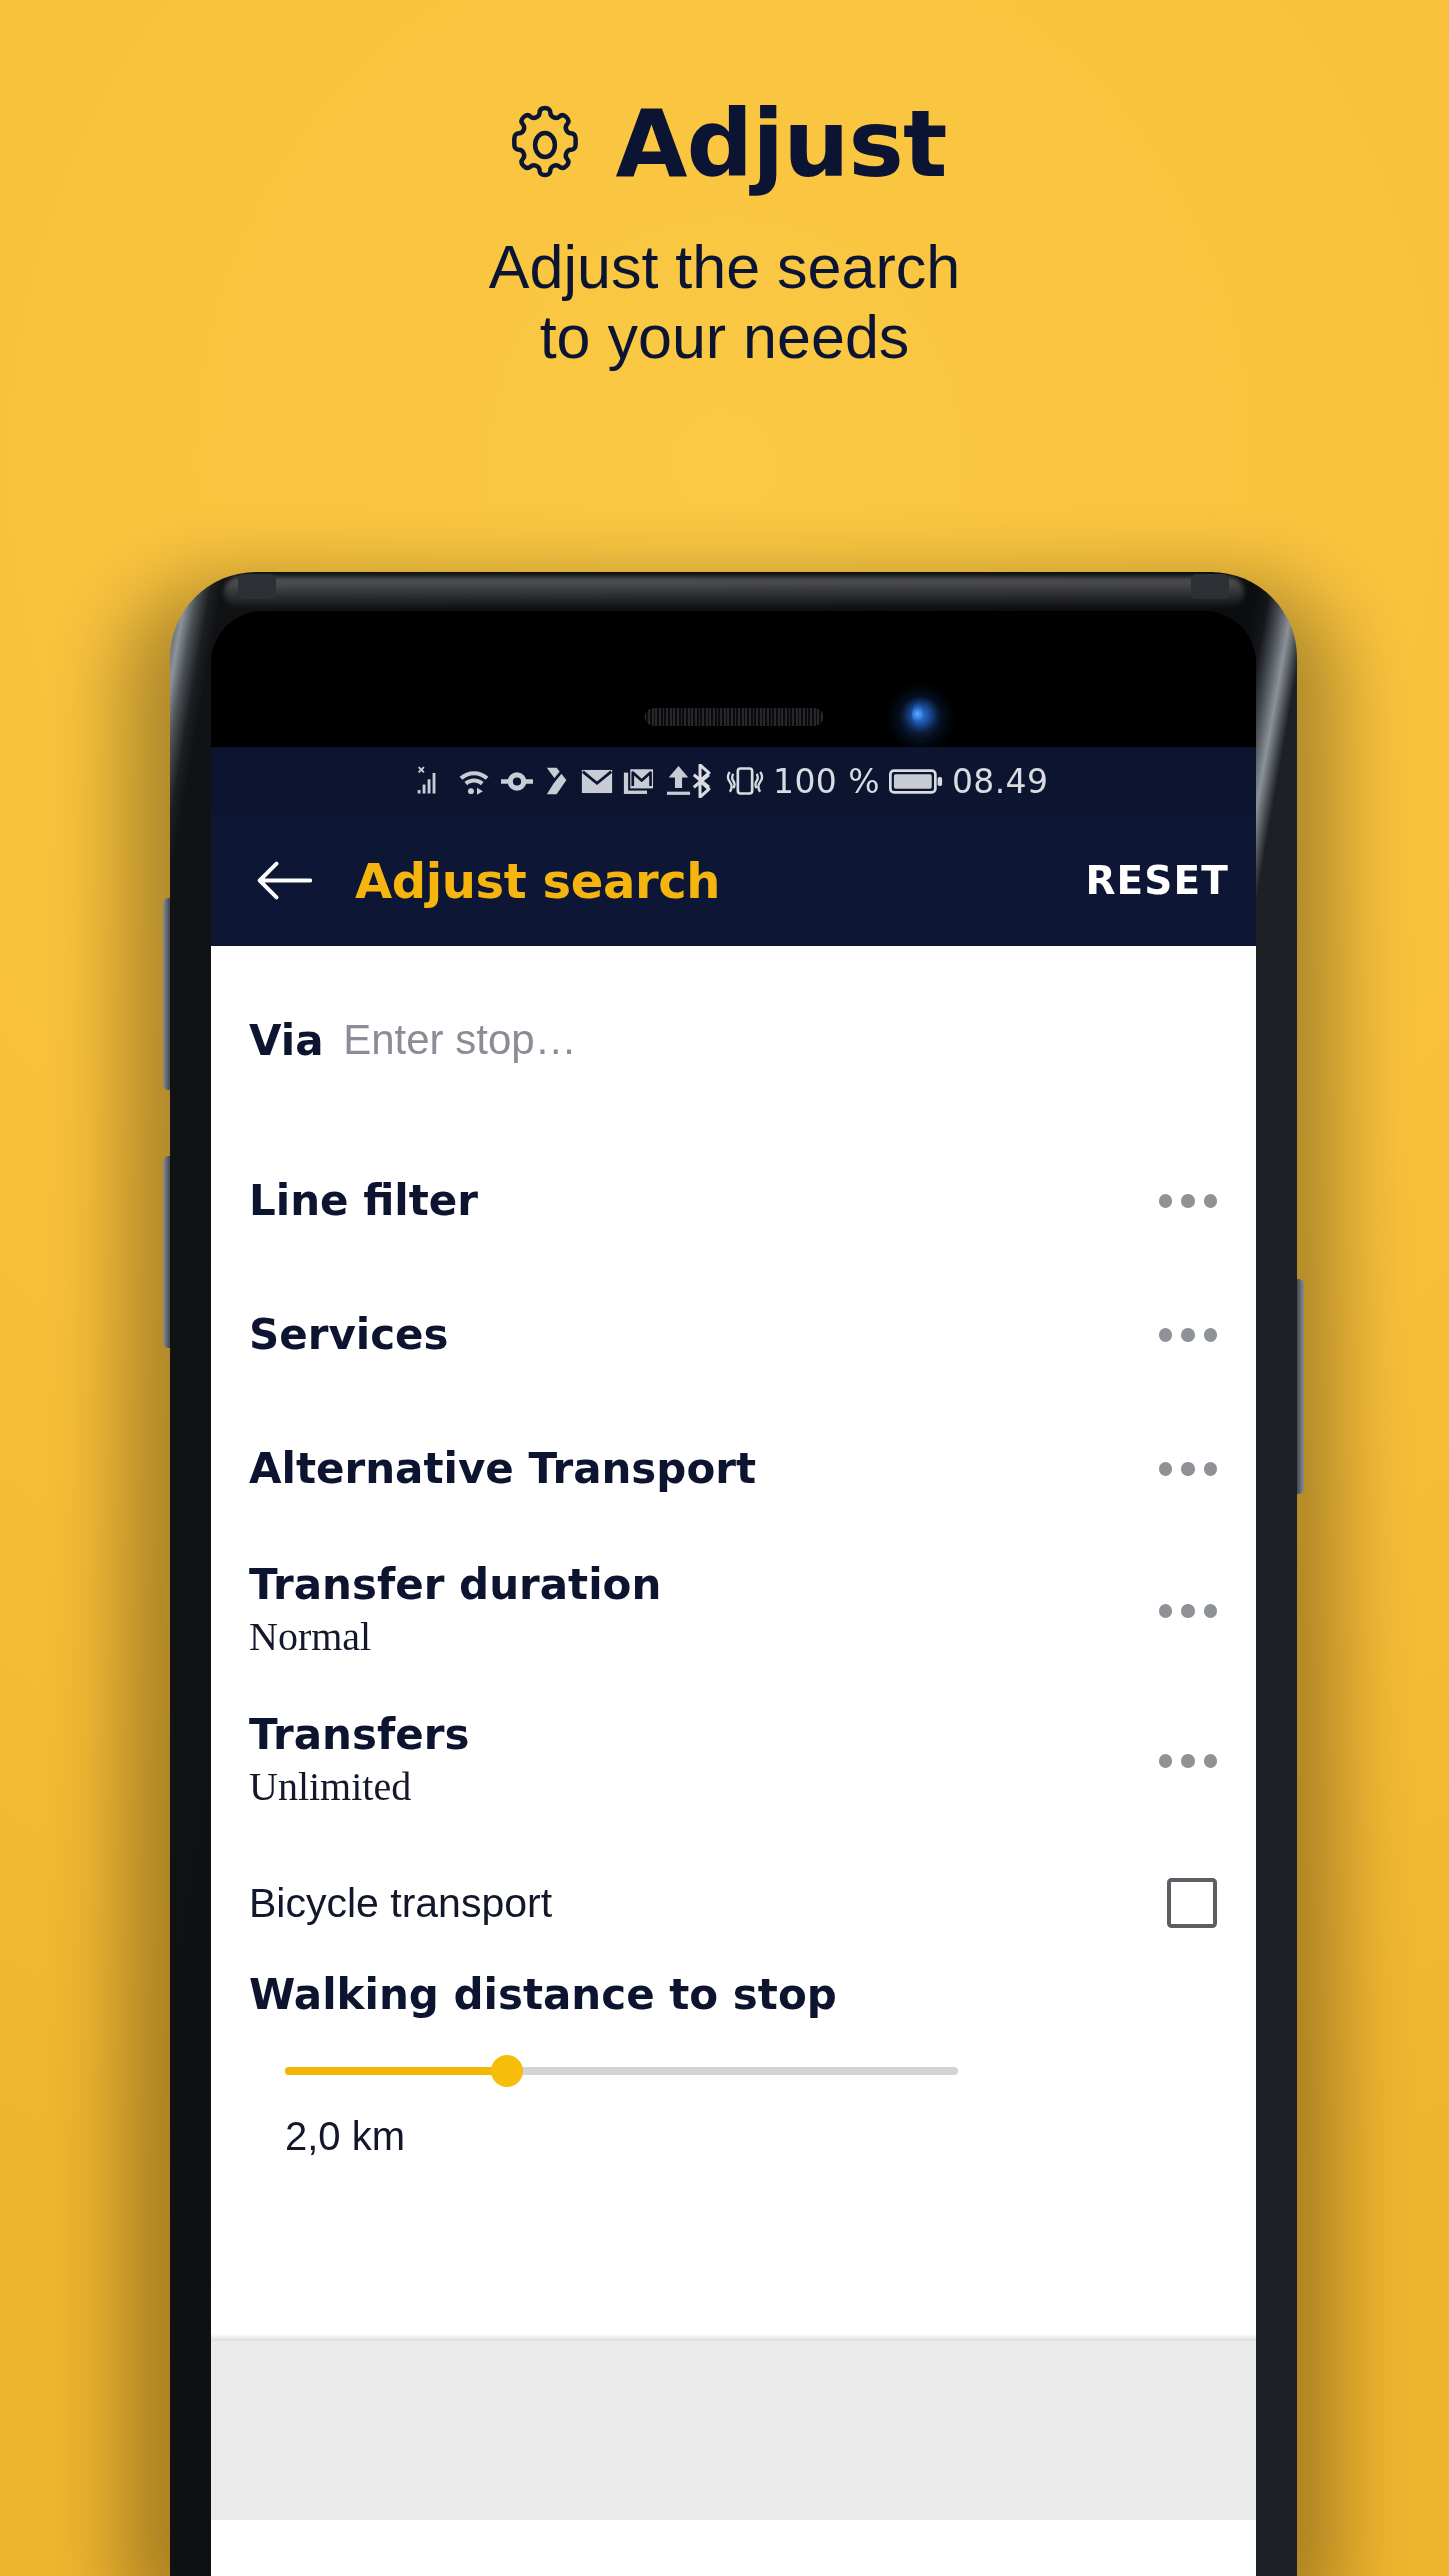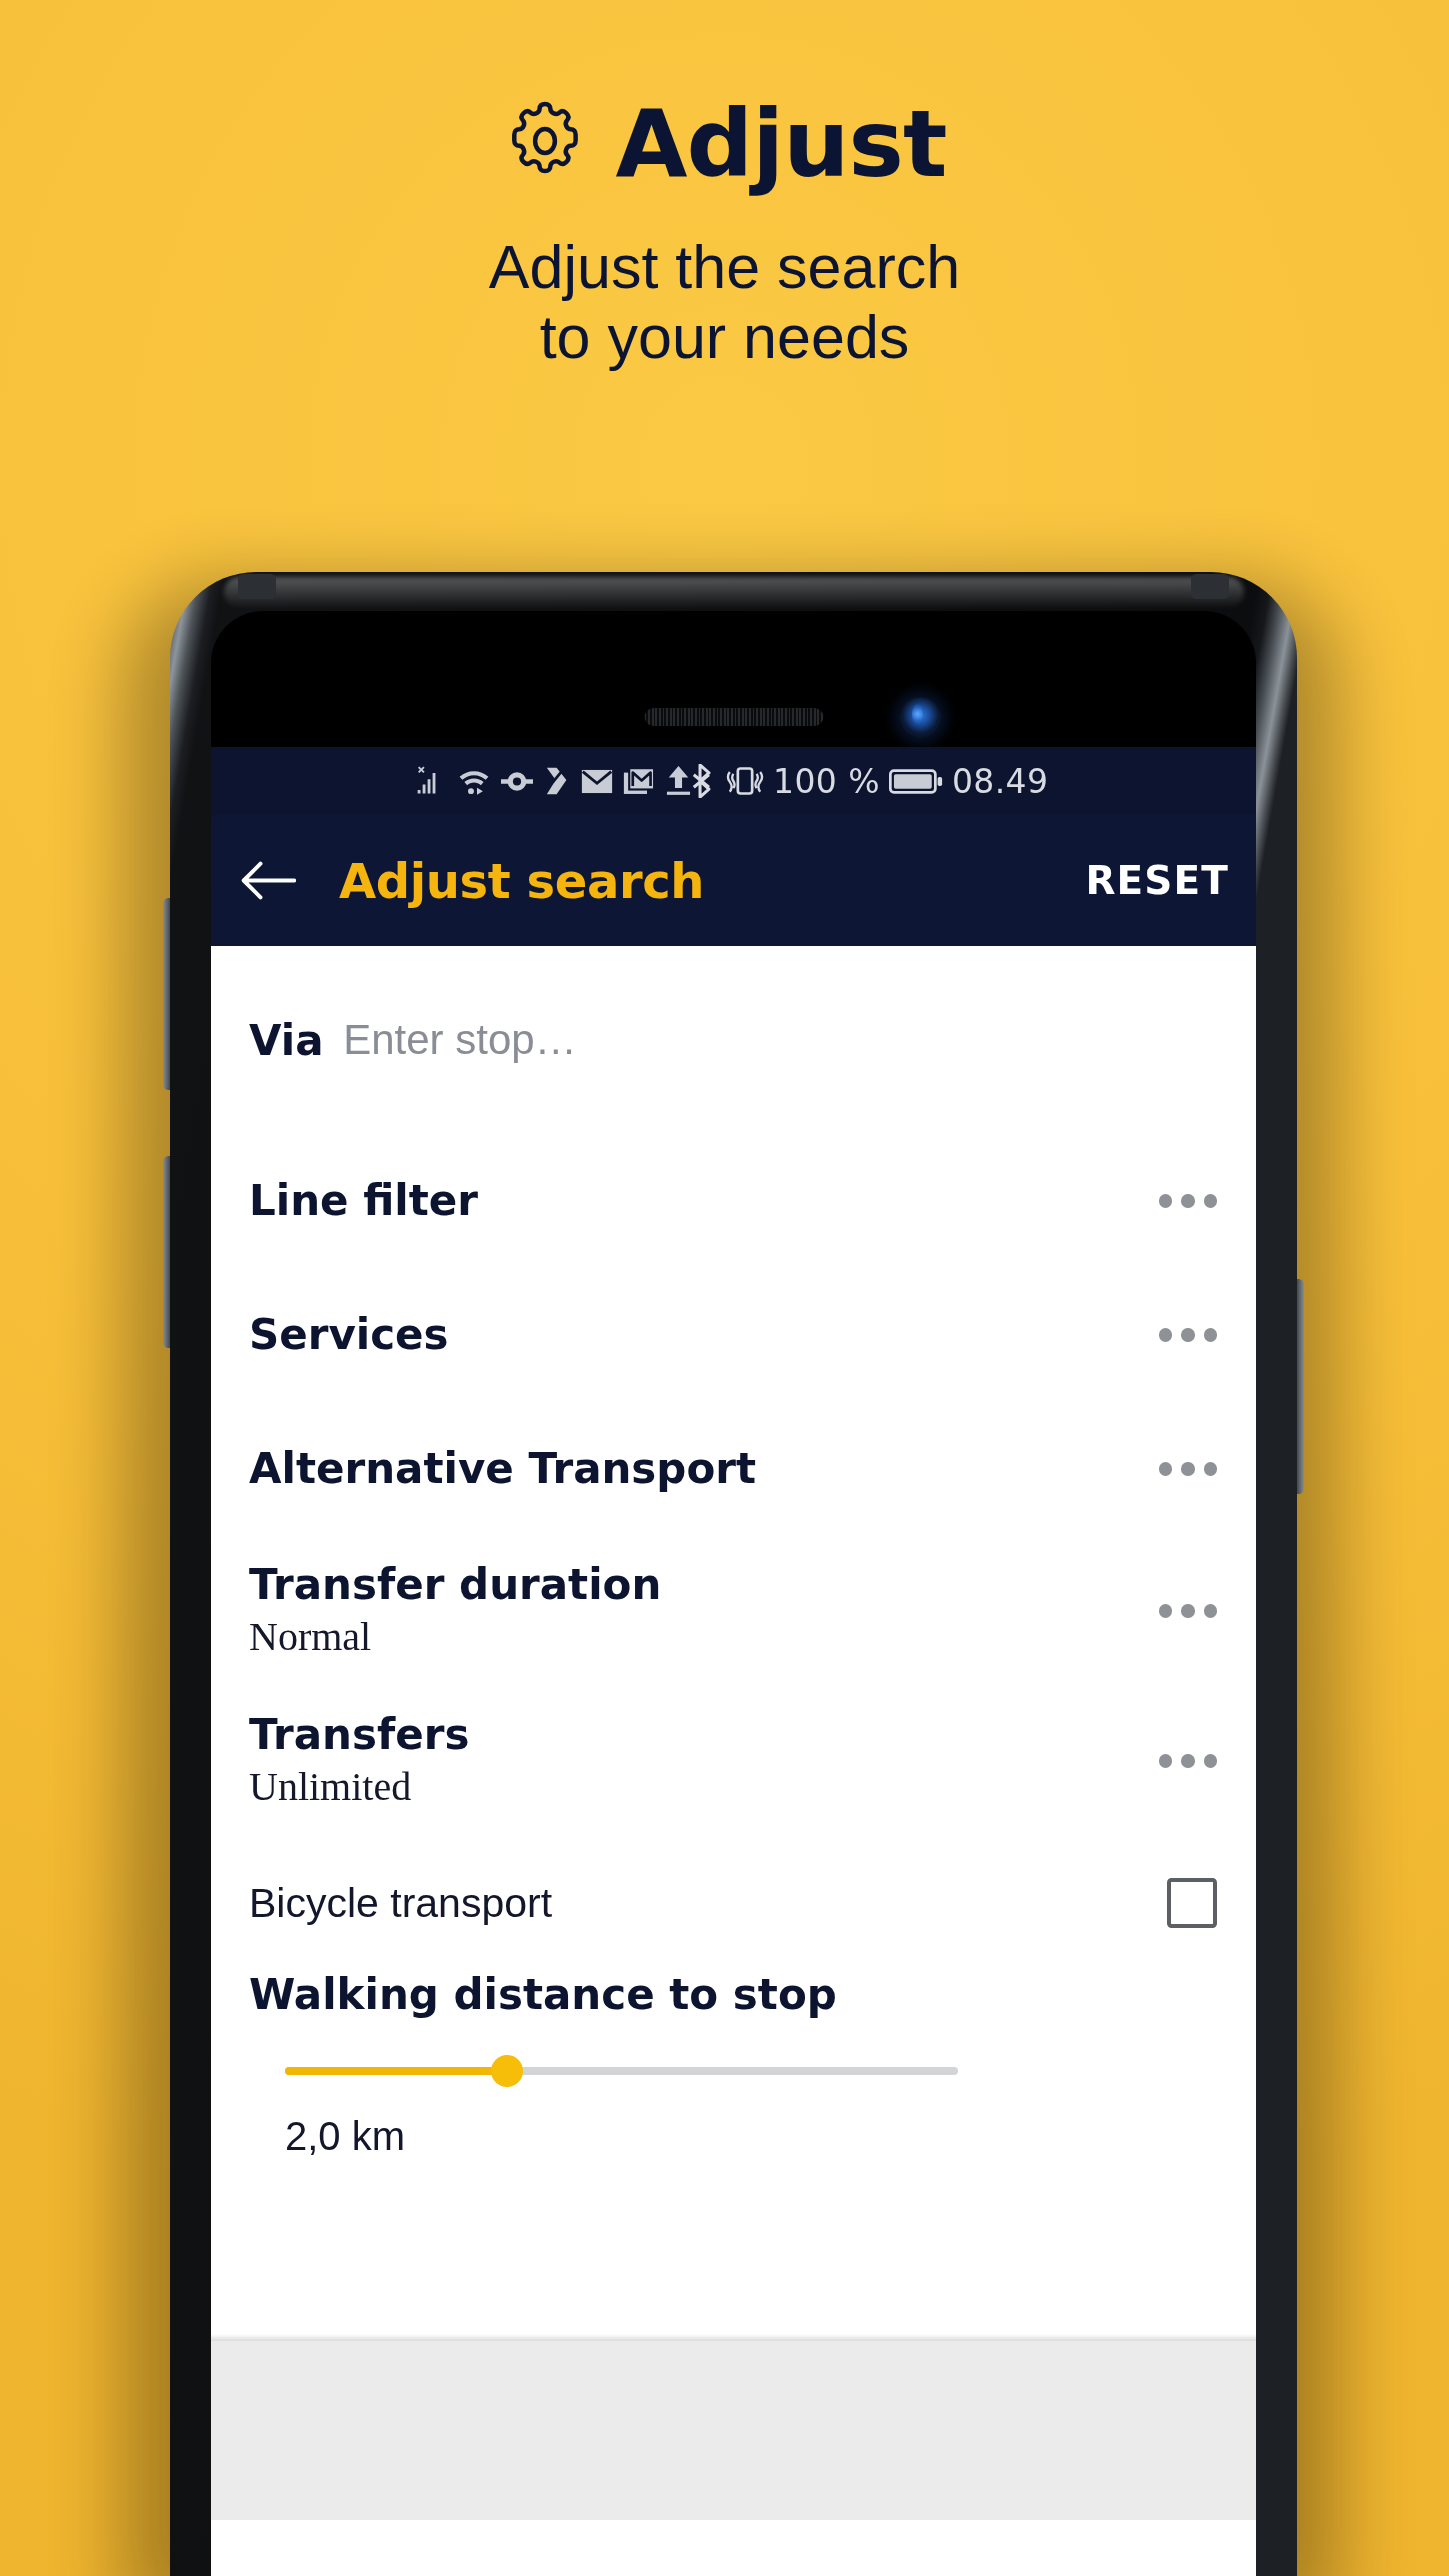--- a/index.html
+++ b/index.html
@@ -23,21 +23,21 @@
   }
 
   
   #hero {
     position: absolute;
     left: 0; top: 0; width: 1449px;
     text-align: center;
     z-index: 5;
   }
   #hero-title-row {
-    display: flex; justify-content: center;
+    display: flex; align-items: center; justify-content: center;
     gap: 27px;
     padding-top: 98px;
   }
   #gear-icon { width: 86px; height: 86px; display: block; }
   #hero-title {
     font-size: 93px;
     font-weight: 700;
     letter-spacing: -0.9px;
     color: #0B1533;
     line-height: 1;
@@ -173,21 +173,21 @@
     color: #d8dbe2;
     font-family: "DejaVu Sans", sans-serif;
     letter-spacing: 0.4px;
     white-space: nowrap;
   }
 
   #appbar {
     height: 131px;
     background: #0D1735;
     display: flex; align-items: center;
-    padding: 0 27px 0 30px;
+    padding: 0 27px 0 46px;
   }
   #back-arrow { width: 55px; height: 43px; flex: 0 0 auto; }
   #appbar-title {
     margin-left: 43px;
     font-size: 48px;
     font-weight: 700;
     color: #F5B50E;
     font-family: "DejaVu Sans", sans-serif;
     letter-spacing: -0.4px;
     flex: 1 1 auto;

